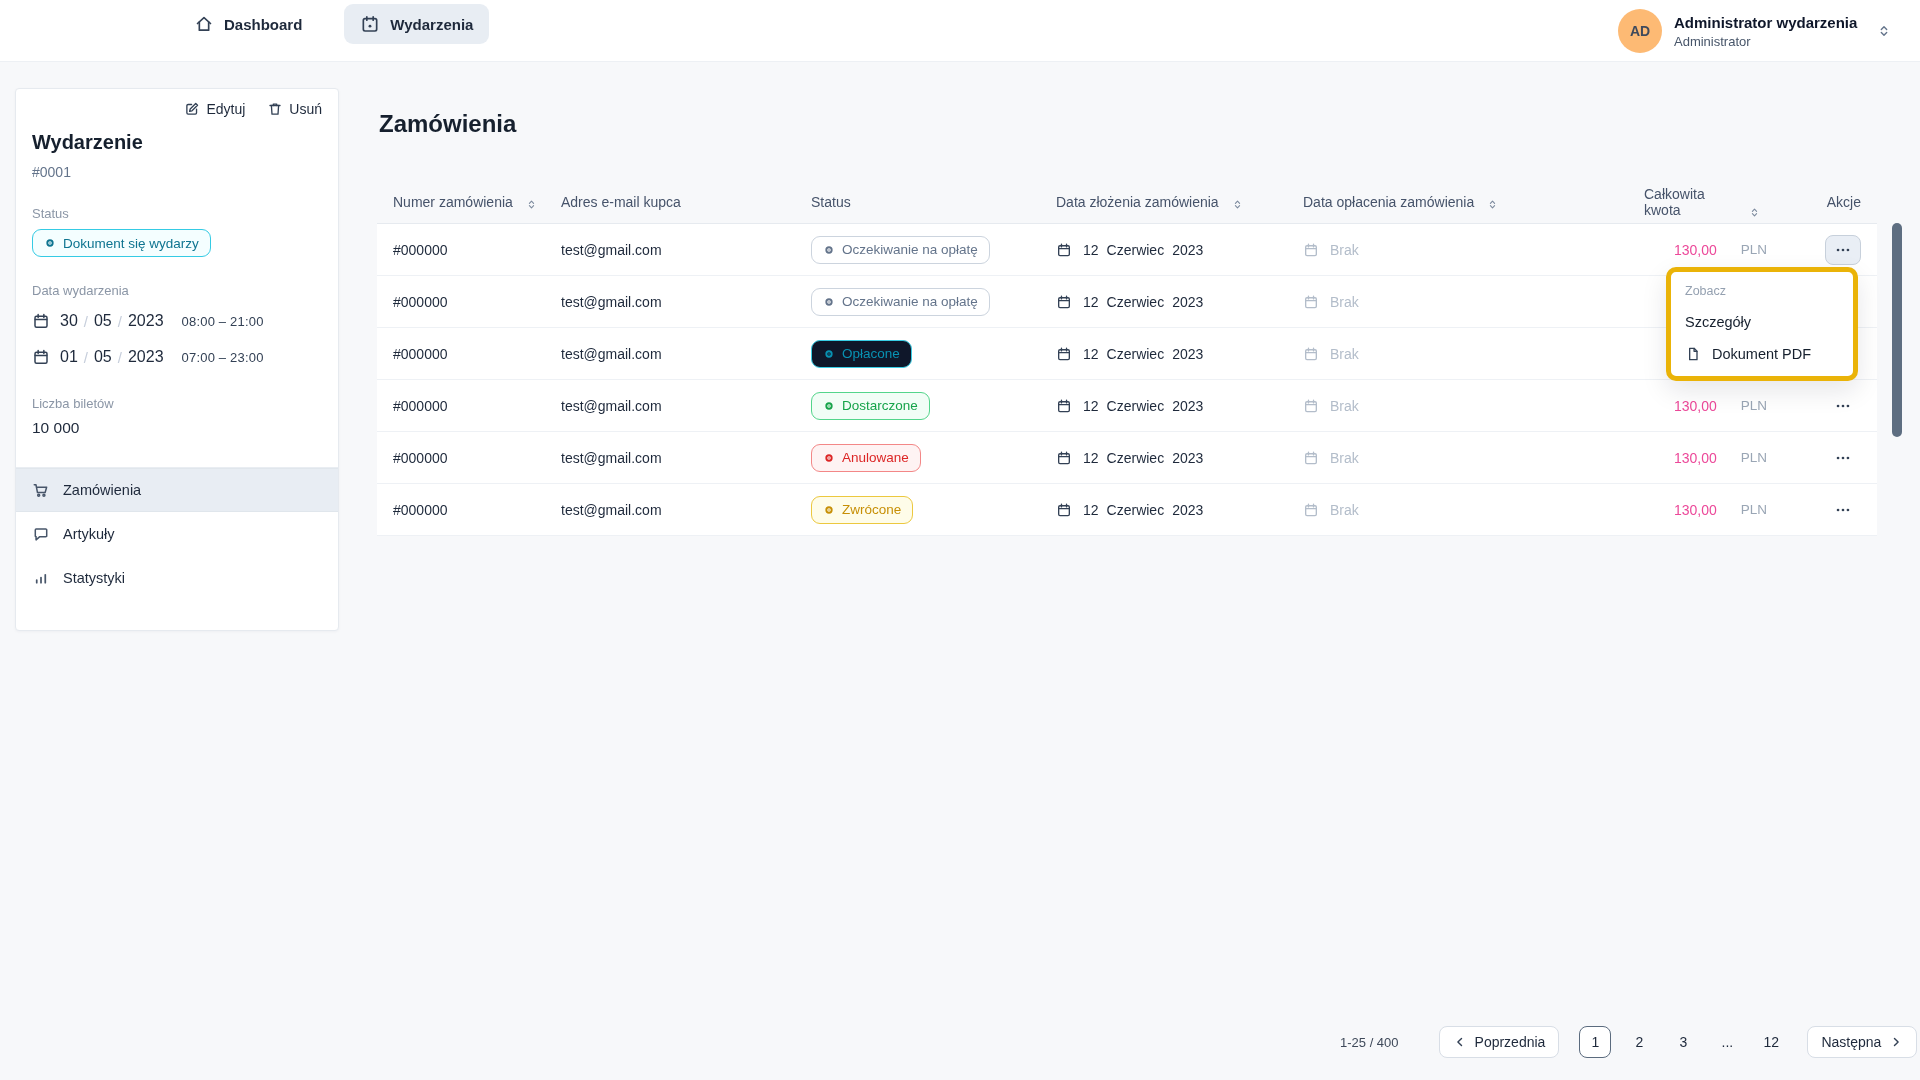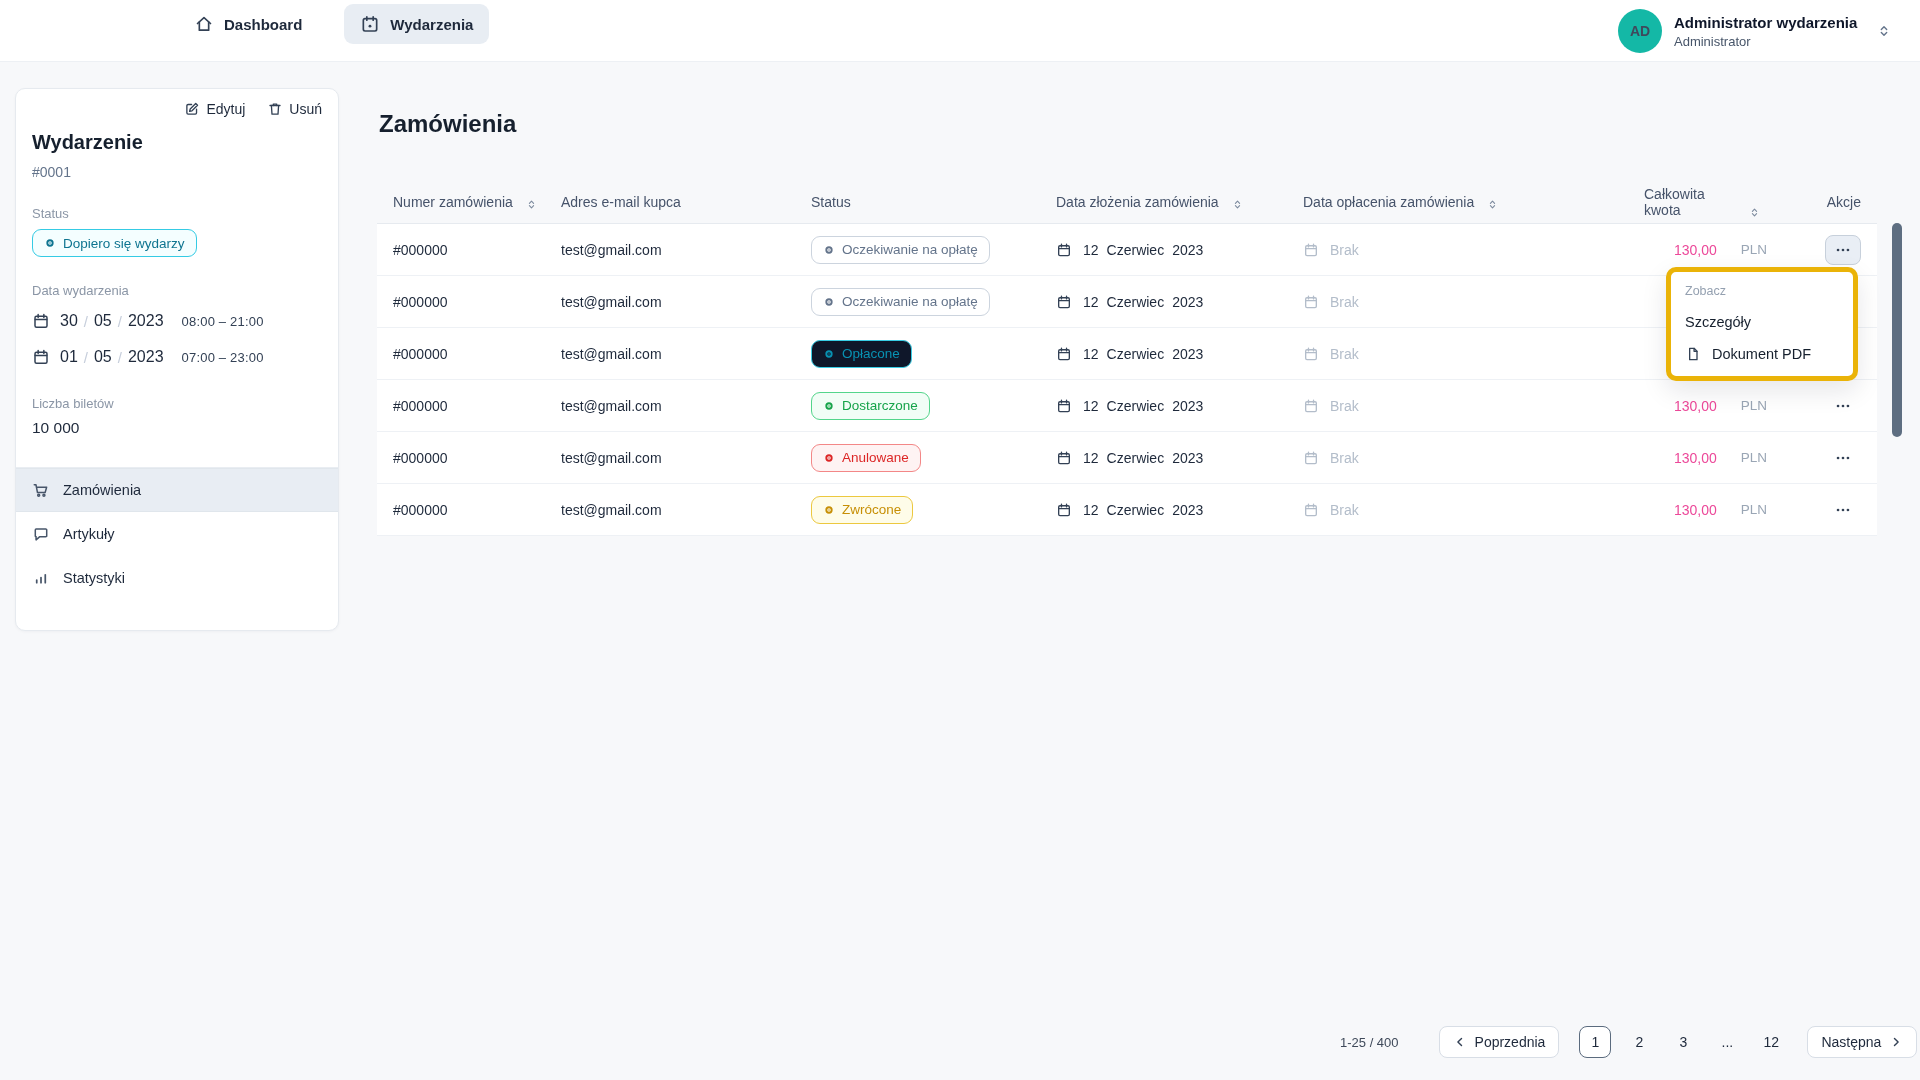--- a/index.html
+++ b/index.html
@@ -10,28 +10,28 @@
   .i14{width:14px;height:14px}.i12{width:12px;height:12px}.i11{width:11px;height:11px}
 
   
   .navbar{position:absolute;left:0;top:0;width:1920px;height:62px;background:#fff;border-bottom:1px solid #edf0f4}
   .nav-tabs{position:absolute;left:178px;top:4px;display:flex;gap:26px;align-items:center}
   .nav-tab{display:flex;align-items:center;gap:10px;height:40px;padding:0 16px;border-radius:9px;
     font-size:15px;font-weight:600;color:#1e293b;cursor:pointer}
   .nav-tab .ic{color:#334155}
   .nav-tab.active{background:#e8edf3}
   .user{position:absolute;left:1618px;top:9px;display:flex;align-items:center;gap:12px;cursor:pointer}
-  .avatar{width:44px;height:44px;border-radius:50%;background:#14b8a6;display:flex;align-items:center;justify-content:center;
+  .avatar{width:44px;height:44px;border-radius:50%;background:#fdba74;display:flex;align-items:center;justify-content:center;
     font-size:14px;font-weight:700;color:#3f4a5c}
   .user-name{font-size:15px;font-weight:600;color:#0f172a;line-height:20px}
   .user-role{font-size:13px;color:#475569;line-height:17px}
   .user .ic{color:#64748b;margin-left:8px}
 
   
-  .card{position:absolute;left:15px;top:88px;width:324px;background:#fff;border:1px solid #e6eaef;border-radius:10px;
+  .card{position:absolute;left:15px;top:88px;width:324px;background:#fff;border:1px solid #e6eaef;border-radius:4px;
     box-shadow:0 1px 3px rgba(15,23,42,.04);padding-bottom:30px}
   .card-body{padding:12px 16px 0}
   .card-actions{display:flex;justify-content:flex-end;gap:22px}
   .mini-btn{display:flex;align-items:center;gap:6px;background:none;border:none;font-family:inherit;
     font-size:14px;font-weight:500;color:#1e293b;cursor:pointer}
   .mini-btn .ic{color:#334155}
   .ev-title{font-size:20px;font-weight:700;color:#16202e;margin-top:14px}
   .ev-id{font-size:14px;color:#64748b;margin-top:10px}
   .slabel{font-size:13px;color:#8b96a6;margin-top:26px}
   .badge{display:inline-flex;align-items:center;gap:7px;height:28px;padding:0 11px;border-radius:9px;
@@ -251,21 +251,21 @@
     <div class="ev-id">#0001</div>
 
     <div class="slabel">Status</div>
     <div class="badge-row">
       <span class="badge v-upcoming">
         <span class="ic">
             <svg class="i12">
               <use href="#i-dot"></use>
             </svg>
           </span>
-        <span>Dopiero się wydarzy</span>
+        <span>Dokument się wydarzy</span>
       </span>
     </div>
 
     <div class="slabel">Data wydarzenia</div>
     <div class="date-row">
       <span class="ic">
           <svg class="i18">
             <use href="#i-cal"></use>
           </svg>
         </span>

